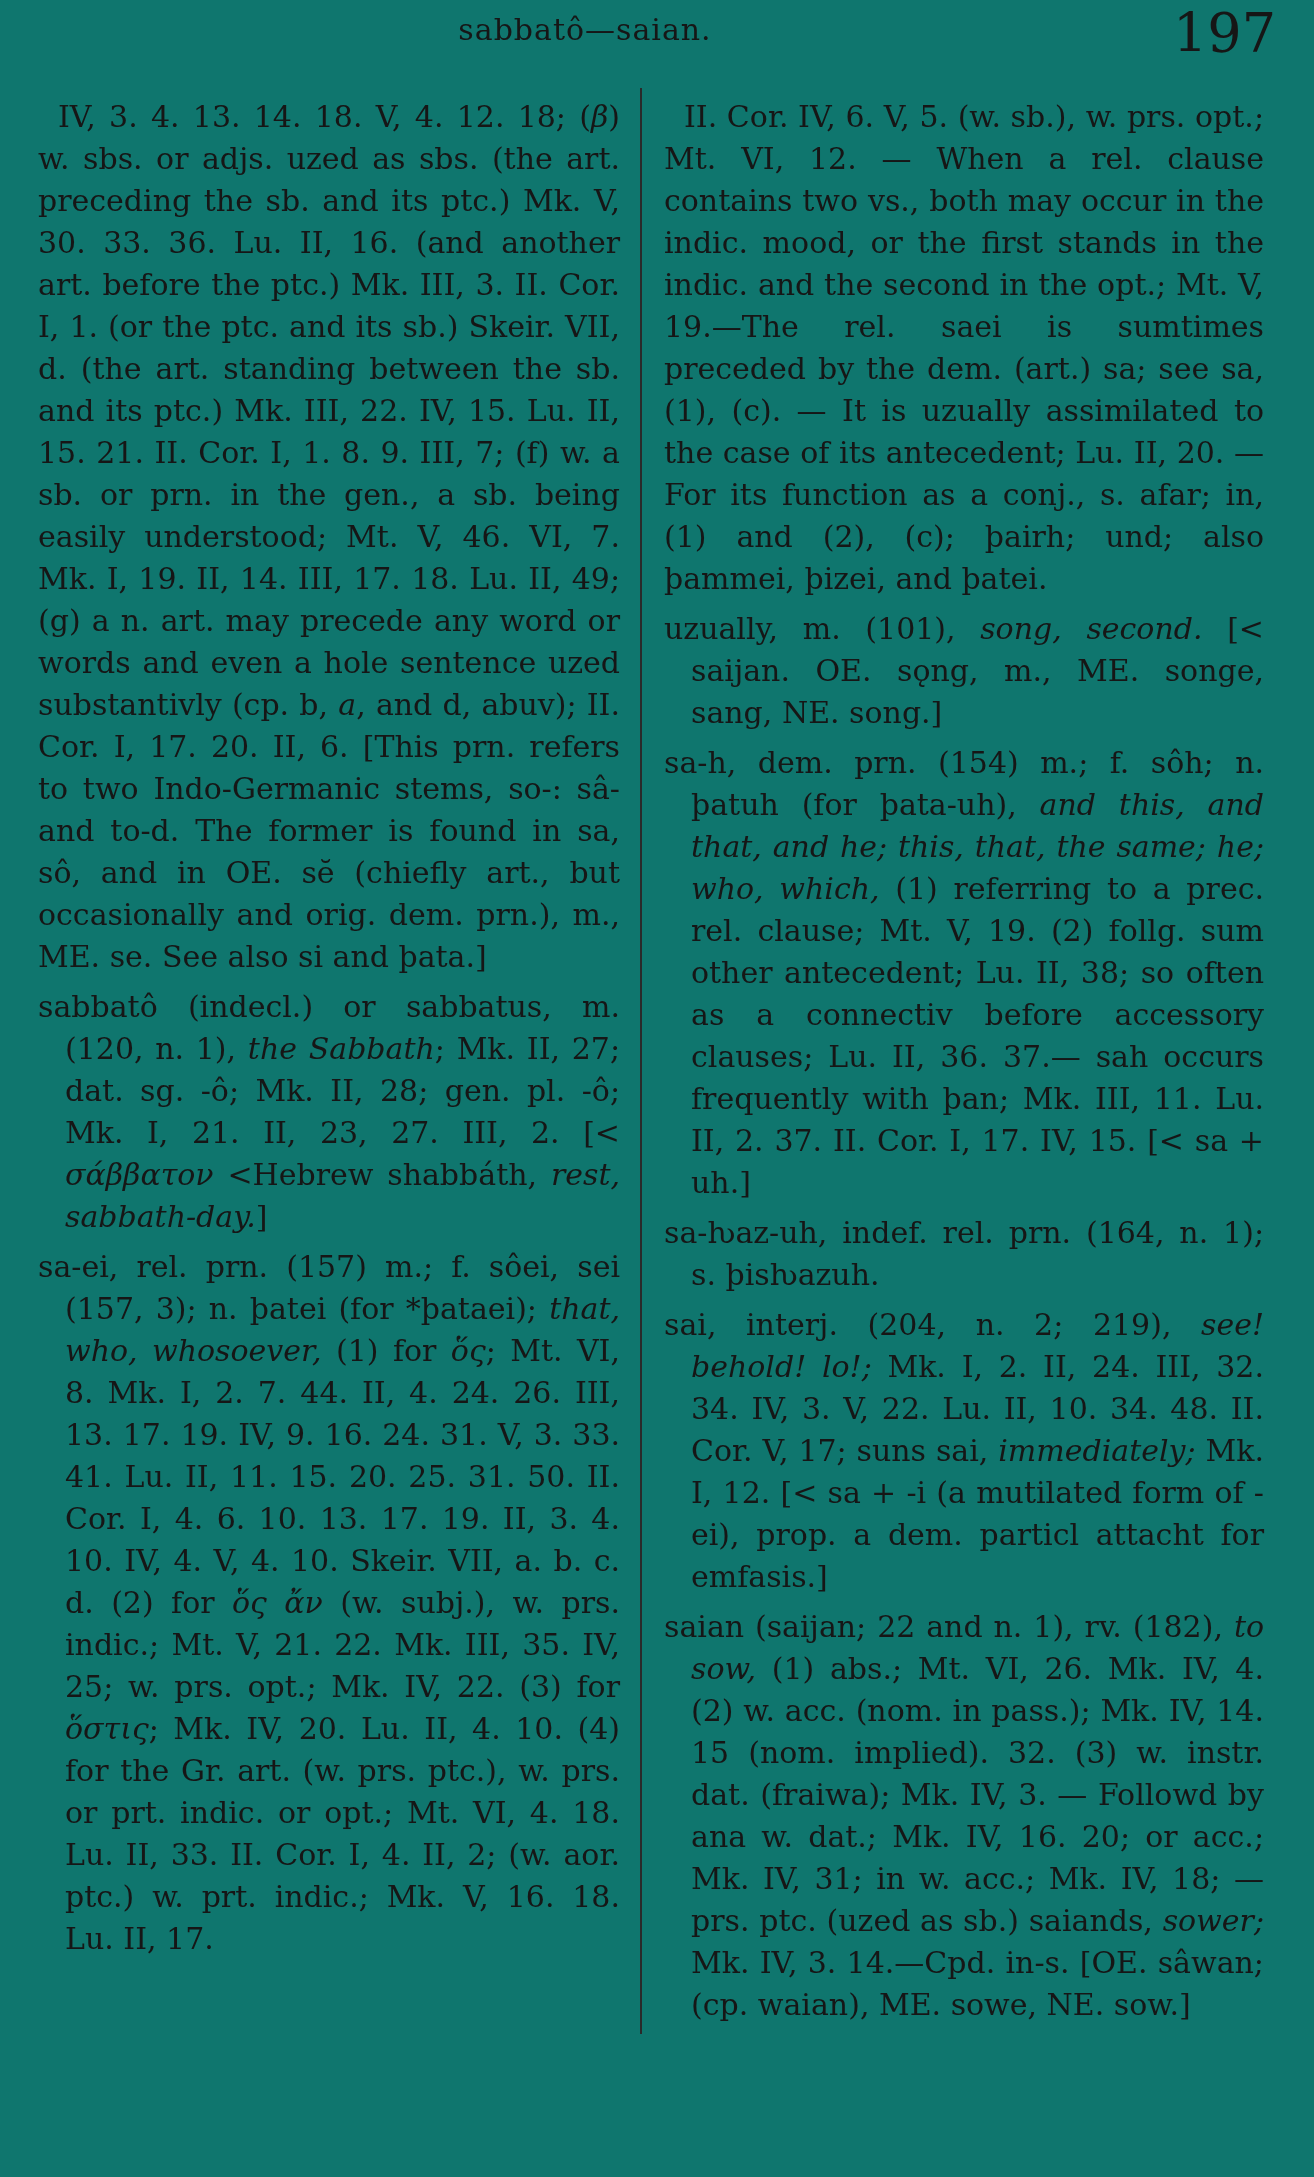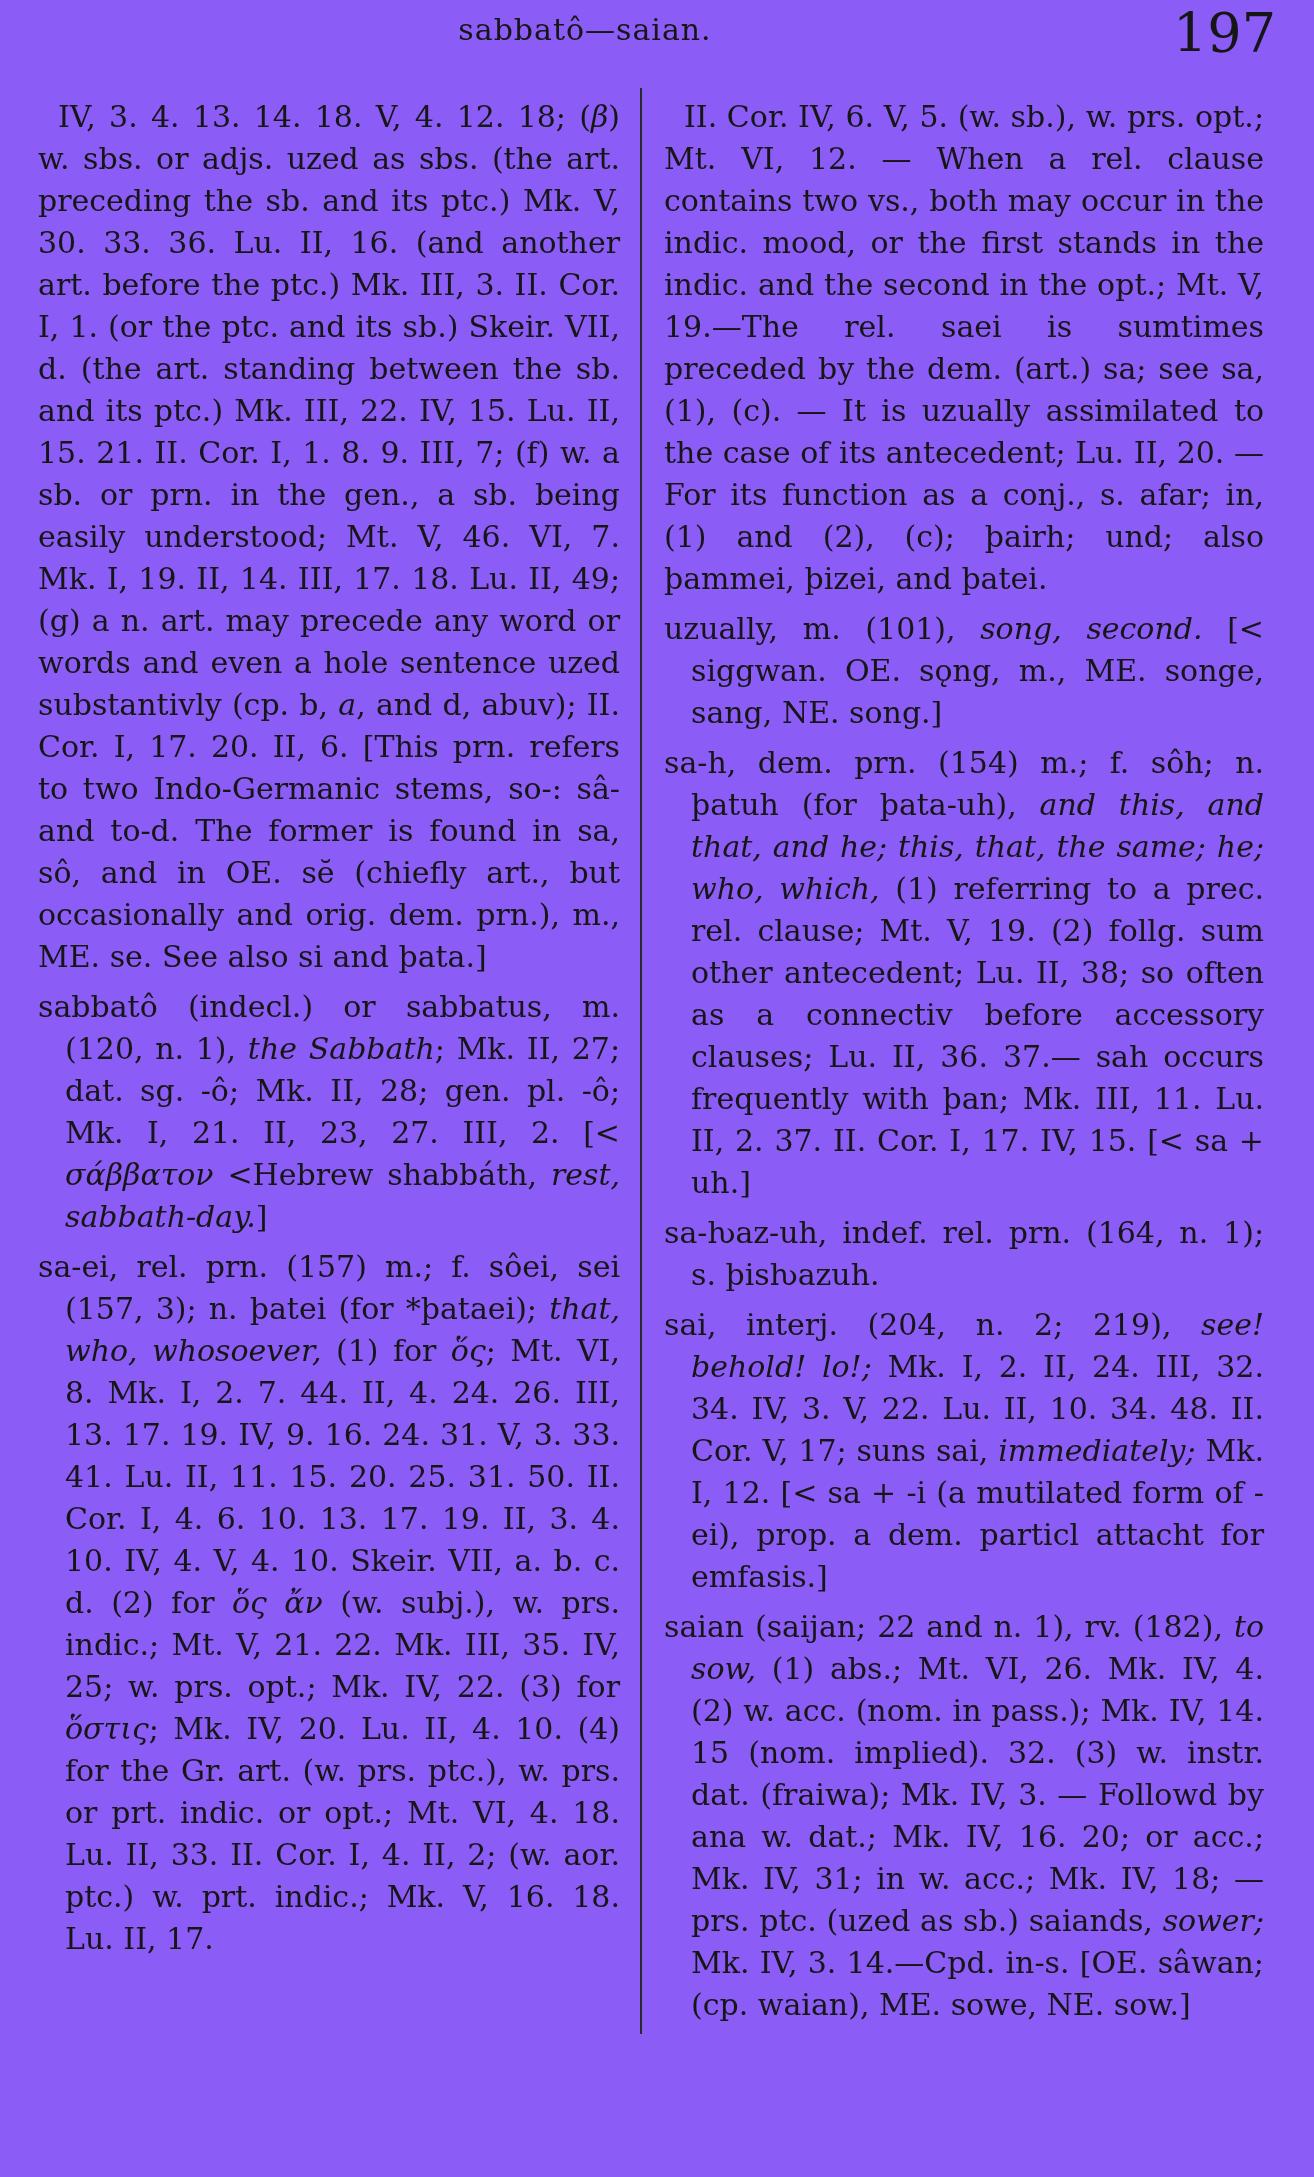--- a/index.html
+++ b/index.html
@@ -4,21 +4,21 @@
 <style>
   html, body {
     margin: 0;
     padding: 0;
     background: #ffffff;
   }
   .page {
     position: relative;
     width: 1314px;
     height: 2177px;
-    background: #8b5cf6;
+    background: #0f766e;
     color: #161616;
     font-family: "DejaVu Serif", "Liberation Serif", serif;
     overflow: hidden;
   }
   .header {
     position: relative;
     height: 78px;
   }
   .running-title {
     position: absolute;
@@ -77,20 +77,20 @@
   </div>
   <div class="columns">
     <div class="col left">
         <p class="cont"><span class="">IV, 3. 4. 13. 14. 18. V, 4. 12. 18; (</span><span class="i">β</span><span class="">) w. sbs. or adjs. uzed as sbs. (the art. preceding the sb. and its ptc.) Mk. V, 30. 33. 36. Lu. II, 16. (and another art. before the ptc.) Mk. III, 3. II. Cor. I, 1. (or the ptc. and its sb.) Skeir. VII, d. (the art. standing between the sb. and its ptc.) Mk. III, 22. IV, 15. Lu. II, 15. 21. II. Cor. I, 1. 8. 9. III, 7; (f) w. a sb. or prn. in the gen., a sb. being easily understood; Mt. V, 46. VI, 7. Mk. I, 19. II, 14. III, 17. 18. Lu. II, 49; (g) a n. art. may precede any word or words and even a hole sentence uzed substantivly (cp. b, </span><span class="i">a</span><span class="">, and d, abuv); II. Cor. I, 17. 20. II, 6. [This prn. refers to two Indo-Germanic stems, so-: sâ- and to-d. The former is found in </span><span class="b ">sa,</span><span class=""> </span><span class="b ">sô,</span><span class=""> and in OE. sĕ (chiefly art., but occasionally and orig. dem. prn.), m., ME. se. See also </span><span class="b ">si</span><span class=""> and </span><span class="b ">þata.</span><span class="">]</span></p>
         <p class="entry"><span class="b ">sabbatô</span><span class=""> (indecl.) or </span><span class="b ">sabbatus,</span><span class=""> m. (120, n. 1), </span><span class="i">the Sabbath</span><span class="">; Mk. II, 27; dat. sg. </span><span class="b ">-ô;</span><span class=""> Mk. II, 28; gen. pl. </span><span class="b ">-ô;</span><span class=""> Mk. I, 21. II, 23, 27. III, 2. [&lt; </span><span class="i">σάββατον</span><span class=""> &lt;Hebrew shabbáth, </span><span class="i">rest, sabbath-day.</span><span class="">]</span></p>
         <p class="entry"><span class="b ">sa-ei,</span><span class=""> rel. prn. (157) m.; f. </span><span class="b ">sôei,</span><span class=""> </span><span class="b ">sei</span><span class=""> (157, 3); n. </span><span class="b ">þatei</span><span class=""> (for </span><span class="b ">*þataei</span><span class="">); </span><span class="i">that, who, whosoever,</span><span class=""> (1) for </span><span class="i">ὅς</span><span class="">; Mt. VI, 8. Mk. I, 2. 7. 44. II, 4. 24. 26. III, 13. 17. 19. IV, 9. 16. 24. 31. V, 3. 33. 41. Lu. II, 11. 15. 20. 25. 31. 50. II. Cor. I, 4. 6. 10. 13. 17. 19. II, 3. 4. 10. IV, 4. V, 4. 10. Skeir. VII, a. b. c. d. (2) for </span><span class="i">ὅς ἄν</span><span class=""> (w. subj.), w. prs. indic.; Mt. V, 21. 22. Mk. III, 35. IV, 25; w. prs. opt.; Mk. IV, 22. (3) for </span><span class="i">ὅστις</span><span class="">; Mk. IV, 20. Lu. II, 4. 10. (4) for the Gr. art. (w. prs. ptc.), w. prs. or prt. indic. or opt.; Mt. VI, 4. 18. Lu. II, 33. II. Cor. I, 4. II, 2; (w. aor. ptc.) w. prt. indic.; Mk. V, 16. 18. Lu. II, 17.</span></p>
       </div>
     <div class="divider"></div>
     <div class="col right">
         <p class="cont"><span class="">II. Cor. IV, 6. V, 5. (w. sb.), w. prs. opt.; Mt. VI, 12. — When a rel. clause contains two vs., both may occur in the indic. mood, or the first stands in the indic. and the second in the opt.; Mt. V, 19.—The rel. </span><span class="b ">saei</span><span class=""> is sumtimes preceded by the dem. (art.) </span><span class="b ">sa;</span><span class=""> see </span><span class="b ">sa,</span><span class=""> (1), (c). — It is uzually assimilated to the case of its antecedent; Lu. II, 20. — For its function as a conj., s. </span><span class="b ">afar;</span><span class=""> </span><span class="b ">in,</span><span class=""> (1) and (2), (c); </span><span class="b ">þairh;</span><span class=""> </span><span class="b ">und;</span><span class=""> also </span><span class="b ">þammei,</span><span class=""> </span><span class="b ">þizei,</span><span class=""> and </span><span class="b ">þatei.</span></p>
-        <p class="entry"><span class="b ">uzually,</span><span class=""> m. (101), </span><span class="i">song, second.</span><span class=""> [&lt; </span><span class="b ">siggwan.</span><span class=""> OE. sǫng, m., ME. songe, sang, NE. song.]</span></p>
+        <p class="entry"><span class="b ">uzually,</span><span class=""> m. (101), </span><span class="i">song, second.</span><span class=""> [&lt; </span><span class="b ">saijan.</span><span class=""> OE. sǫng, m., ME. songe, sang, NE. song.]</span></p>
         <p class="entry"><span class="b ">sa-h,</span><span class=""> dem. prn. (154) m.; f. </span><span class="b ">sôh;</span><span class=""> n. </span><span class="b ">þatuh</span><span class=""> (for </span><span class="b ">þata-uh</span><span class="">), </span><span class="i">and this, and that, and he; this, that, the same; he; who, which,</span><span class=""> (1) referring to a prec. rel. clause; Mt. V, 19. (2) follg. sum other antecedent; Lu. II, 38; so often as a connectiv before accessory clauses; Lu. II, 36. 37.— </span><span class="b ">sah</span><span class=""> occurs frequently with </span><span class="b ">þan;</span><span class=""> Mk. III, 11. Lu. II, 2. 37. II. Cor. I, 17. IV, 15. [&lt; </span><span class="b ">sa</span><span class=""> + </span><span class="b ">uh.</span><span class="">]</span></p>
         <p class="entry"><span class="b ">sa-ƕaz-uh,</span><span class=""> indef. rel. prn. (164, n. 1); s. </span><span class="b ">þisƕazuh.</span></p>
         <p class="entry"><span class="b ">sai,</span><span class=""> interj. (204, n. 2; 219), </span><span class="i">see! behold! lo!;</span><span class=""> Mk. I, 2. II, 24. III, 32. 34. IV, 3. V, 22. Lu. II, 10. 34. 48. II. Cor. V, 17; </span><span class="b ">suns sai,</span><span class=""> </span><span class="i">immediately;</span><span class=""> Mk. I, 12. [&lt; </span><span class="b ">sa</span><span class=""> + </span><span class="b ">-i</span><span class=""> (a mutilated form of </span><span class="b ">-ei</span><span class="">), prop. a dem. particl attacht for emfasis.]</span></p>
         <p class="entry"><span class="b ">saian</span><span class=""> (</span><span class="b ">saijan;</span><span class=""> 22 and n. 1), rv. (182), </span><span class="i">to sow,</span><span class=""> (1) abs.; Mt. VI, 26. Mk. IV, 4. (2) w. acc. (nom. in pass.); Mk. IV, 14. 15 (nom. implied). 32. (3) w. instr. dat. (</span><span class="b ">fraiwa</span><span class="">); Mk. IV, 3. — Followd by </span><span class="b ">ana</span><span class=""> w. dat.; Mk. IV, 16. 20; or acc.; Mk. IV, 31; </span><span class="b ">in</span><span class=""> w. acc.; Mk. IV, 18; — prs. ptc. (uzed as sb.) </span><span class="b ">saiands,</span><span class=""> </span><span class="i">sower;</span><span class=""> Mk. IV, 3. 14.—Cpd. </span><span class="b ">in-s.</span><span class=""> [OE. sâwan; (cp. </span><span class="b ">waian</span><span class="">), ME. sowe, NE. sow.]</span></p>
       </div>
   </div>
 </div>
 
 </body></html>

